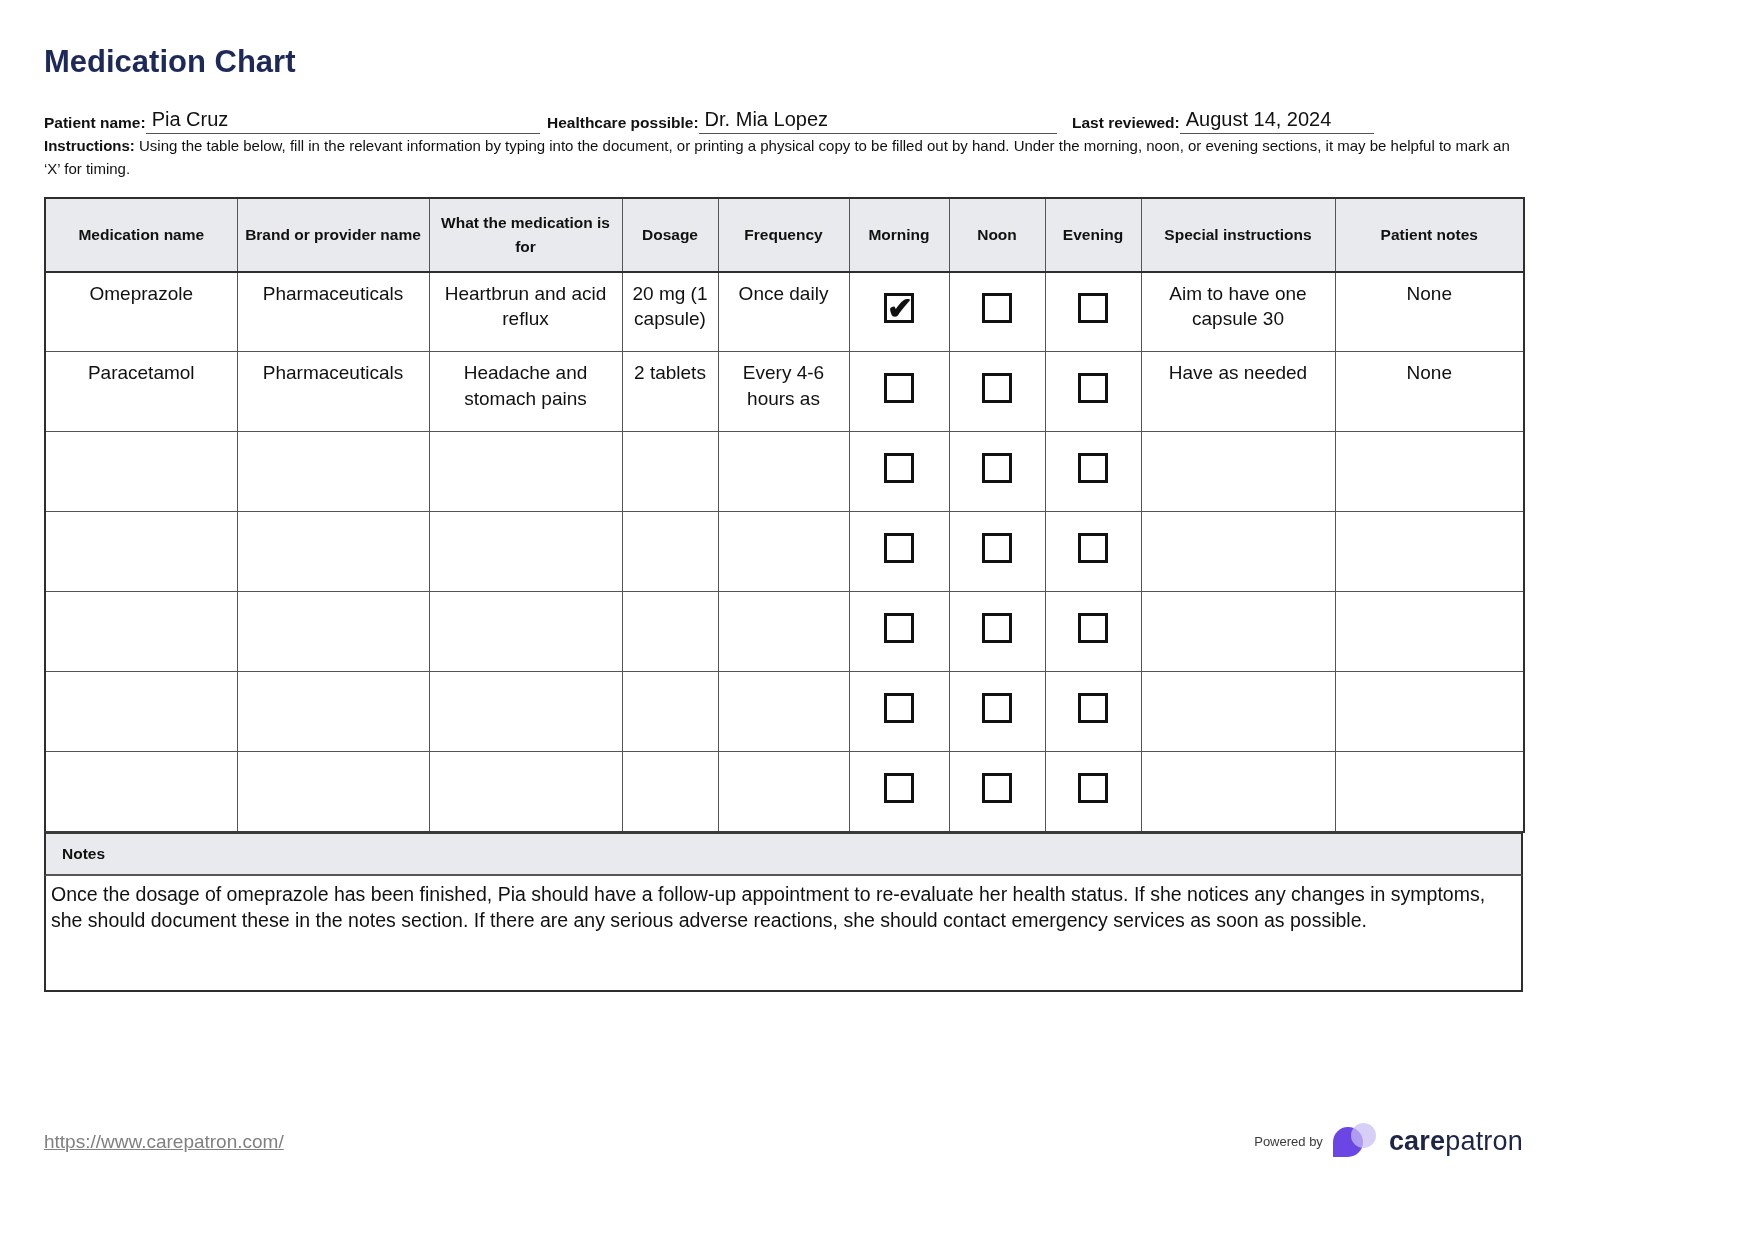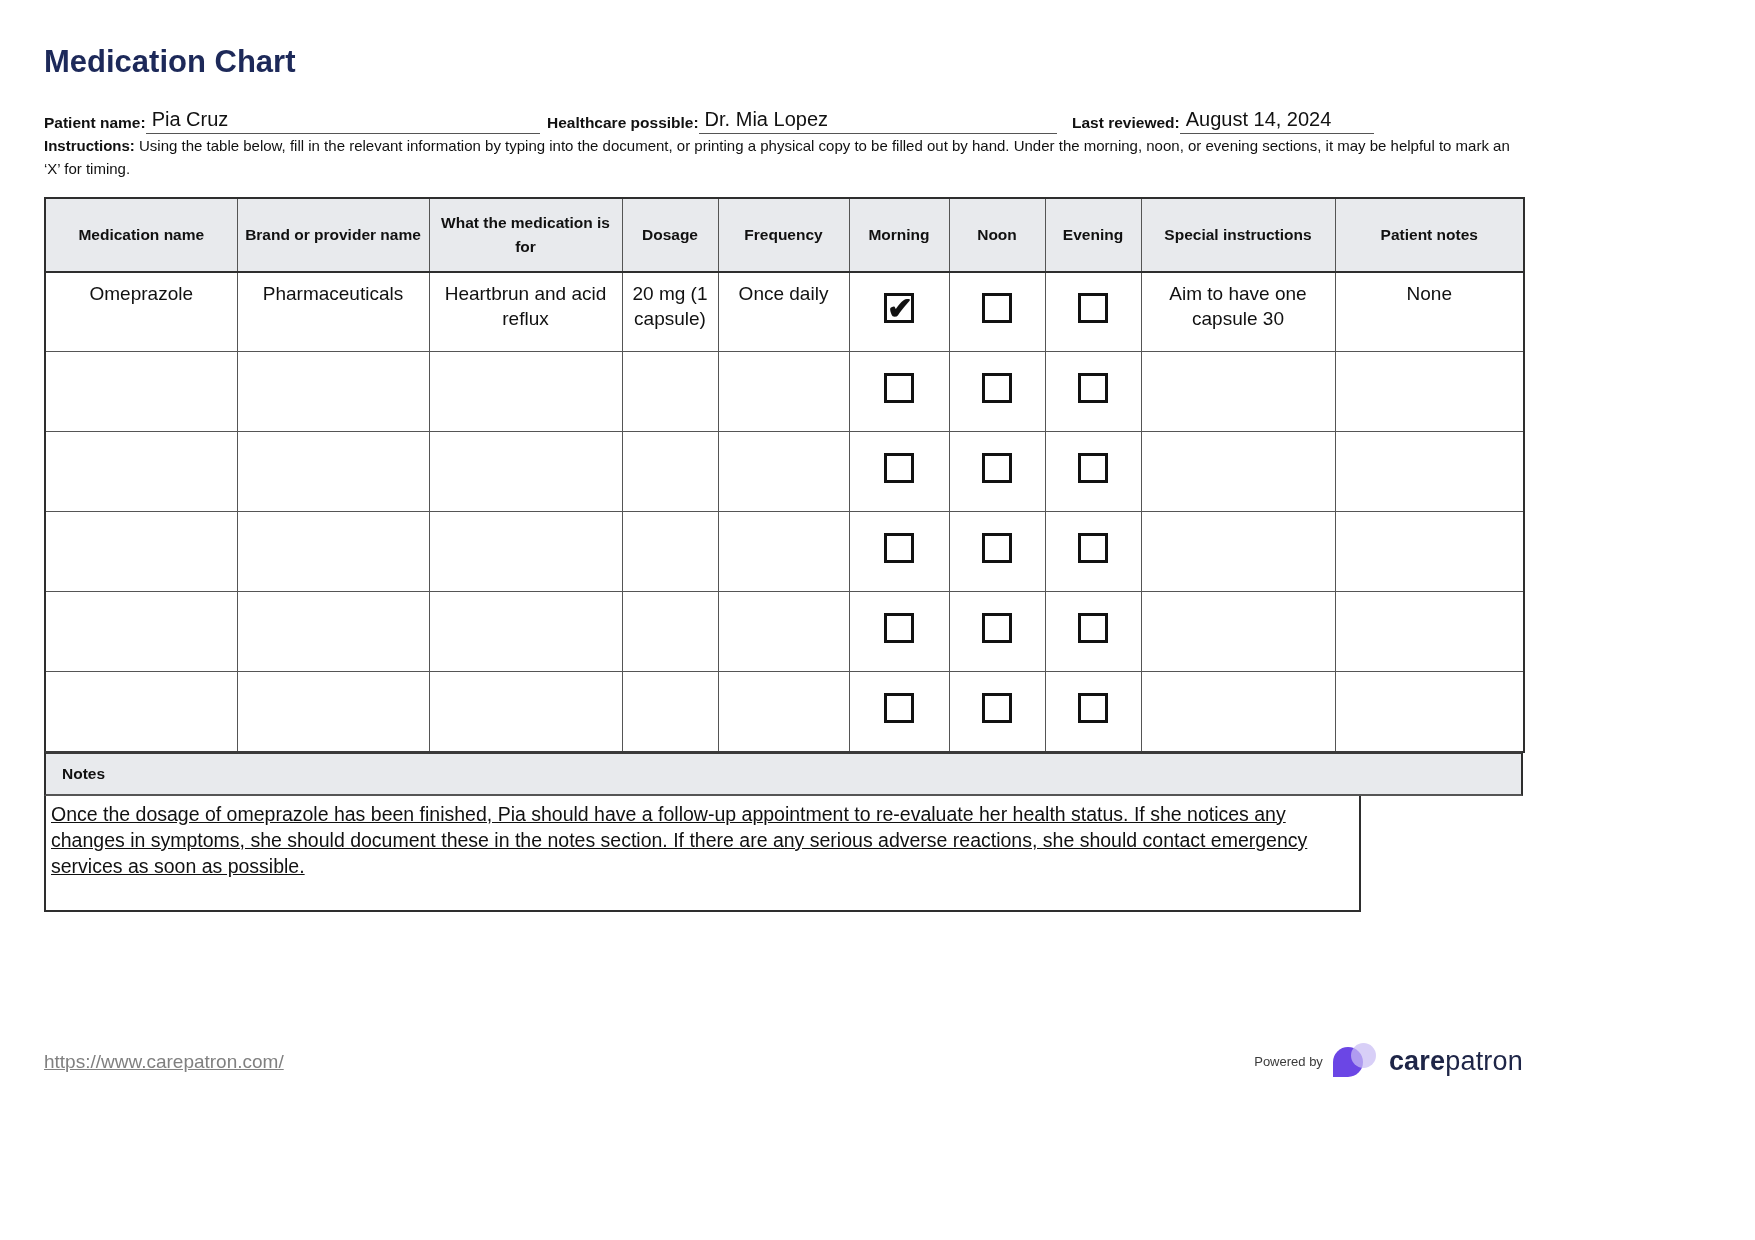--- a/index.html
+++ b/index.html
@@ -94,28 +94,27 @@
     border-bottom: 2px solid #555;
     height: 45px;
     display: flex;
     align-items: center;
     padding-left: 16px;
     font-size: 15.5px;
     font-weight: 700;
     margin-top: -2px;
   }
   .notes-body {
-    width: 1317px;
+    width: 1479px;
     border: 2px solid #2e2e2e;
     border-top: none;
     min-height: 116px;
     padding: 5px 8px 8px 5px;
     font-size: 19.5px;
     line-height: 1.35;
-    text-decoration: underline;
   }
 
   
   .footer {
     width: 1479px;
     margin-top: 130px;
     display: flex;
     justify-content: space-between;
     align-items: center;
   }
@@ -197,20 +196,32 @@
           <td>Heartbrun and acid reflux</td>
           <td>20 mg (1 capsule)</td>
           <td>Once daily</td>
           <td class="cb-cell"><span class="checkbox"><span class="tick">✔</span></span></td>
           <td class="cb-cell"><span class="checkbox"></span></td>
           <td class="cb-cell"><span class="checkbox"></span></td>
           <td>Aim to have one capsule 30</td>
           <td>None</td>
         </tr>
         <tr>
+          <td>Paracetamol</td>
+          <td>Pharmaceuticals</td>
+          <td>Headache and stomach pains</td>
+          <td>2 tablets</td>
+          <td>Every 4-6 hours as</td>
+          <td class="cb-cell"><span class="checkbox"></span></td>
+          <td class="cb-cell"><span class="checkbox"></span></td>
+          <td class="cb-cell"><span class="checkbox"></span></td>
+          <td>Have as needed</td>
+          <td>None</td>
+        </tr>
+        <tr>
           <td></td>
           <td></td>
           <td></td>
           <td></td>
           <td></td>
           <td class="cb-cell"><span class="checkbox"></span></td>
           <td class="cb-cell"><span class="checkbox"></span></td>
           <td class="cb-cell"><span class="checkbox"></span></td>
           <td></td>
           <td></td>

